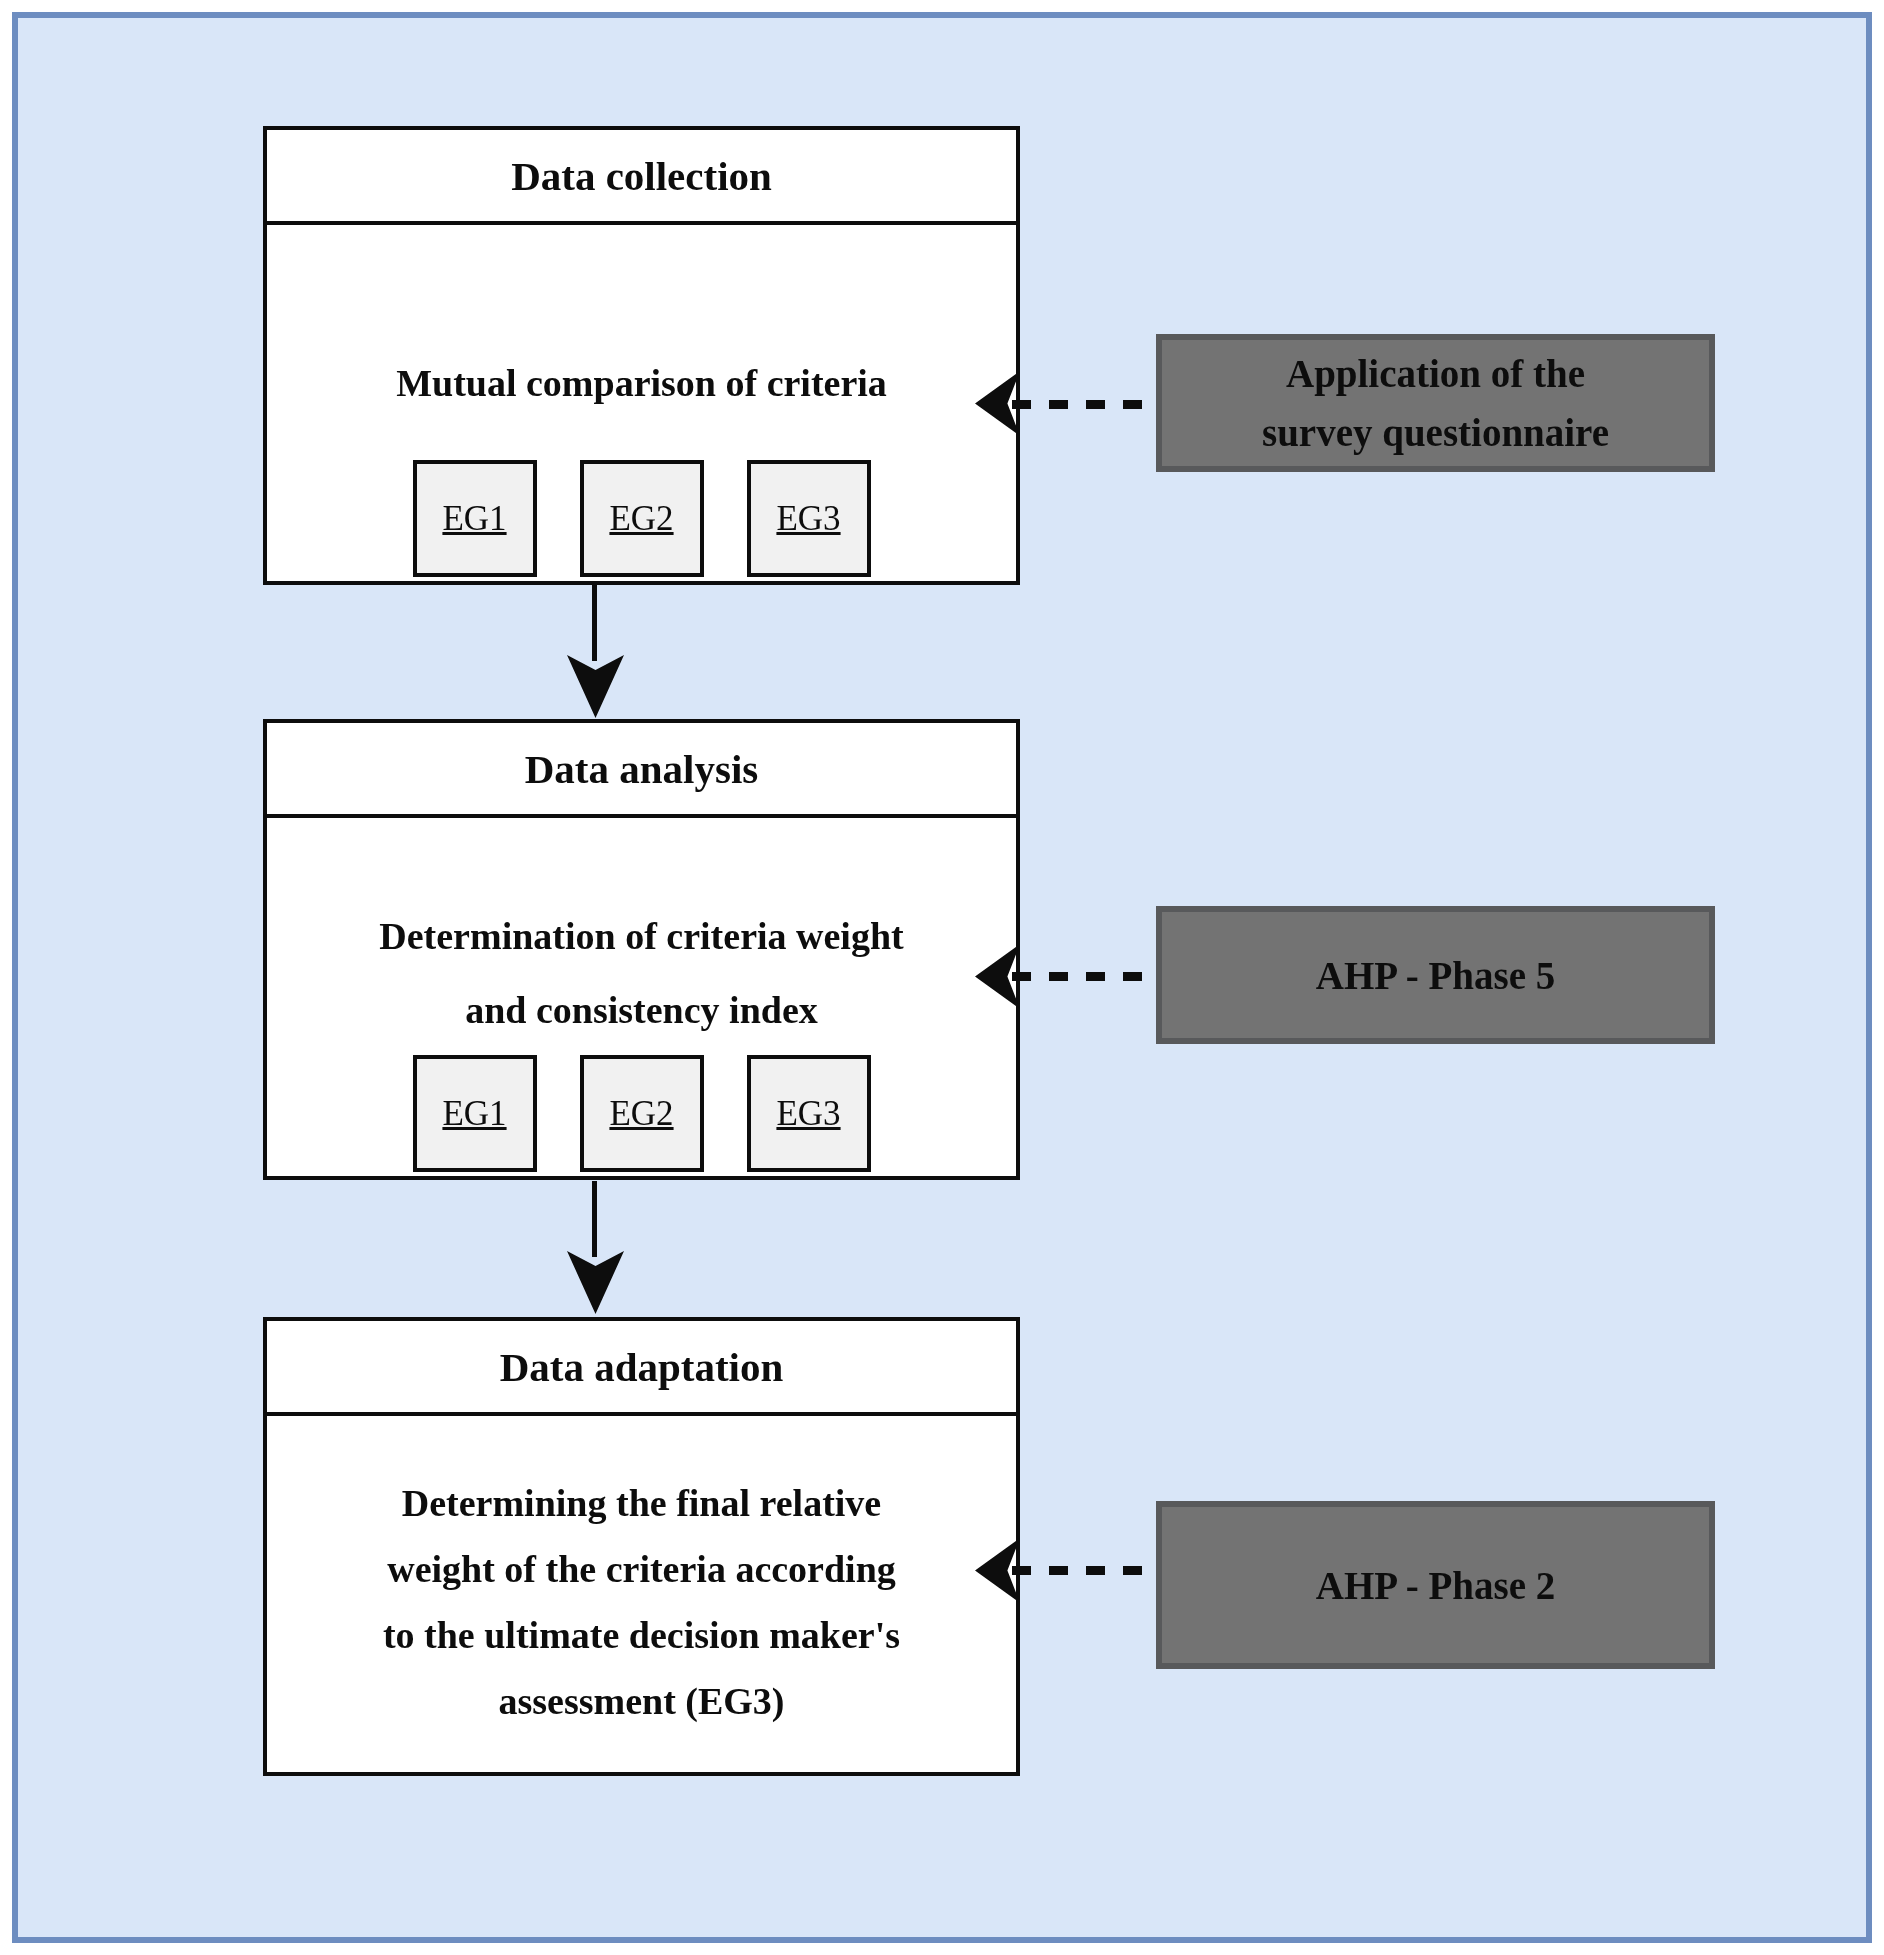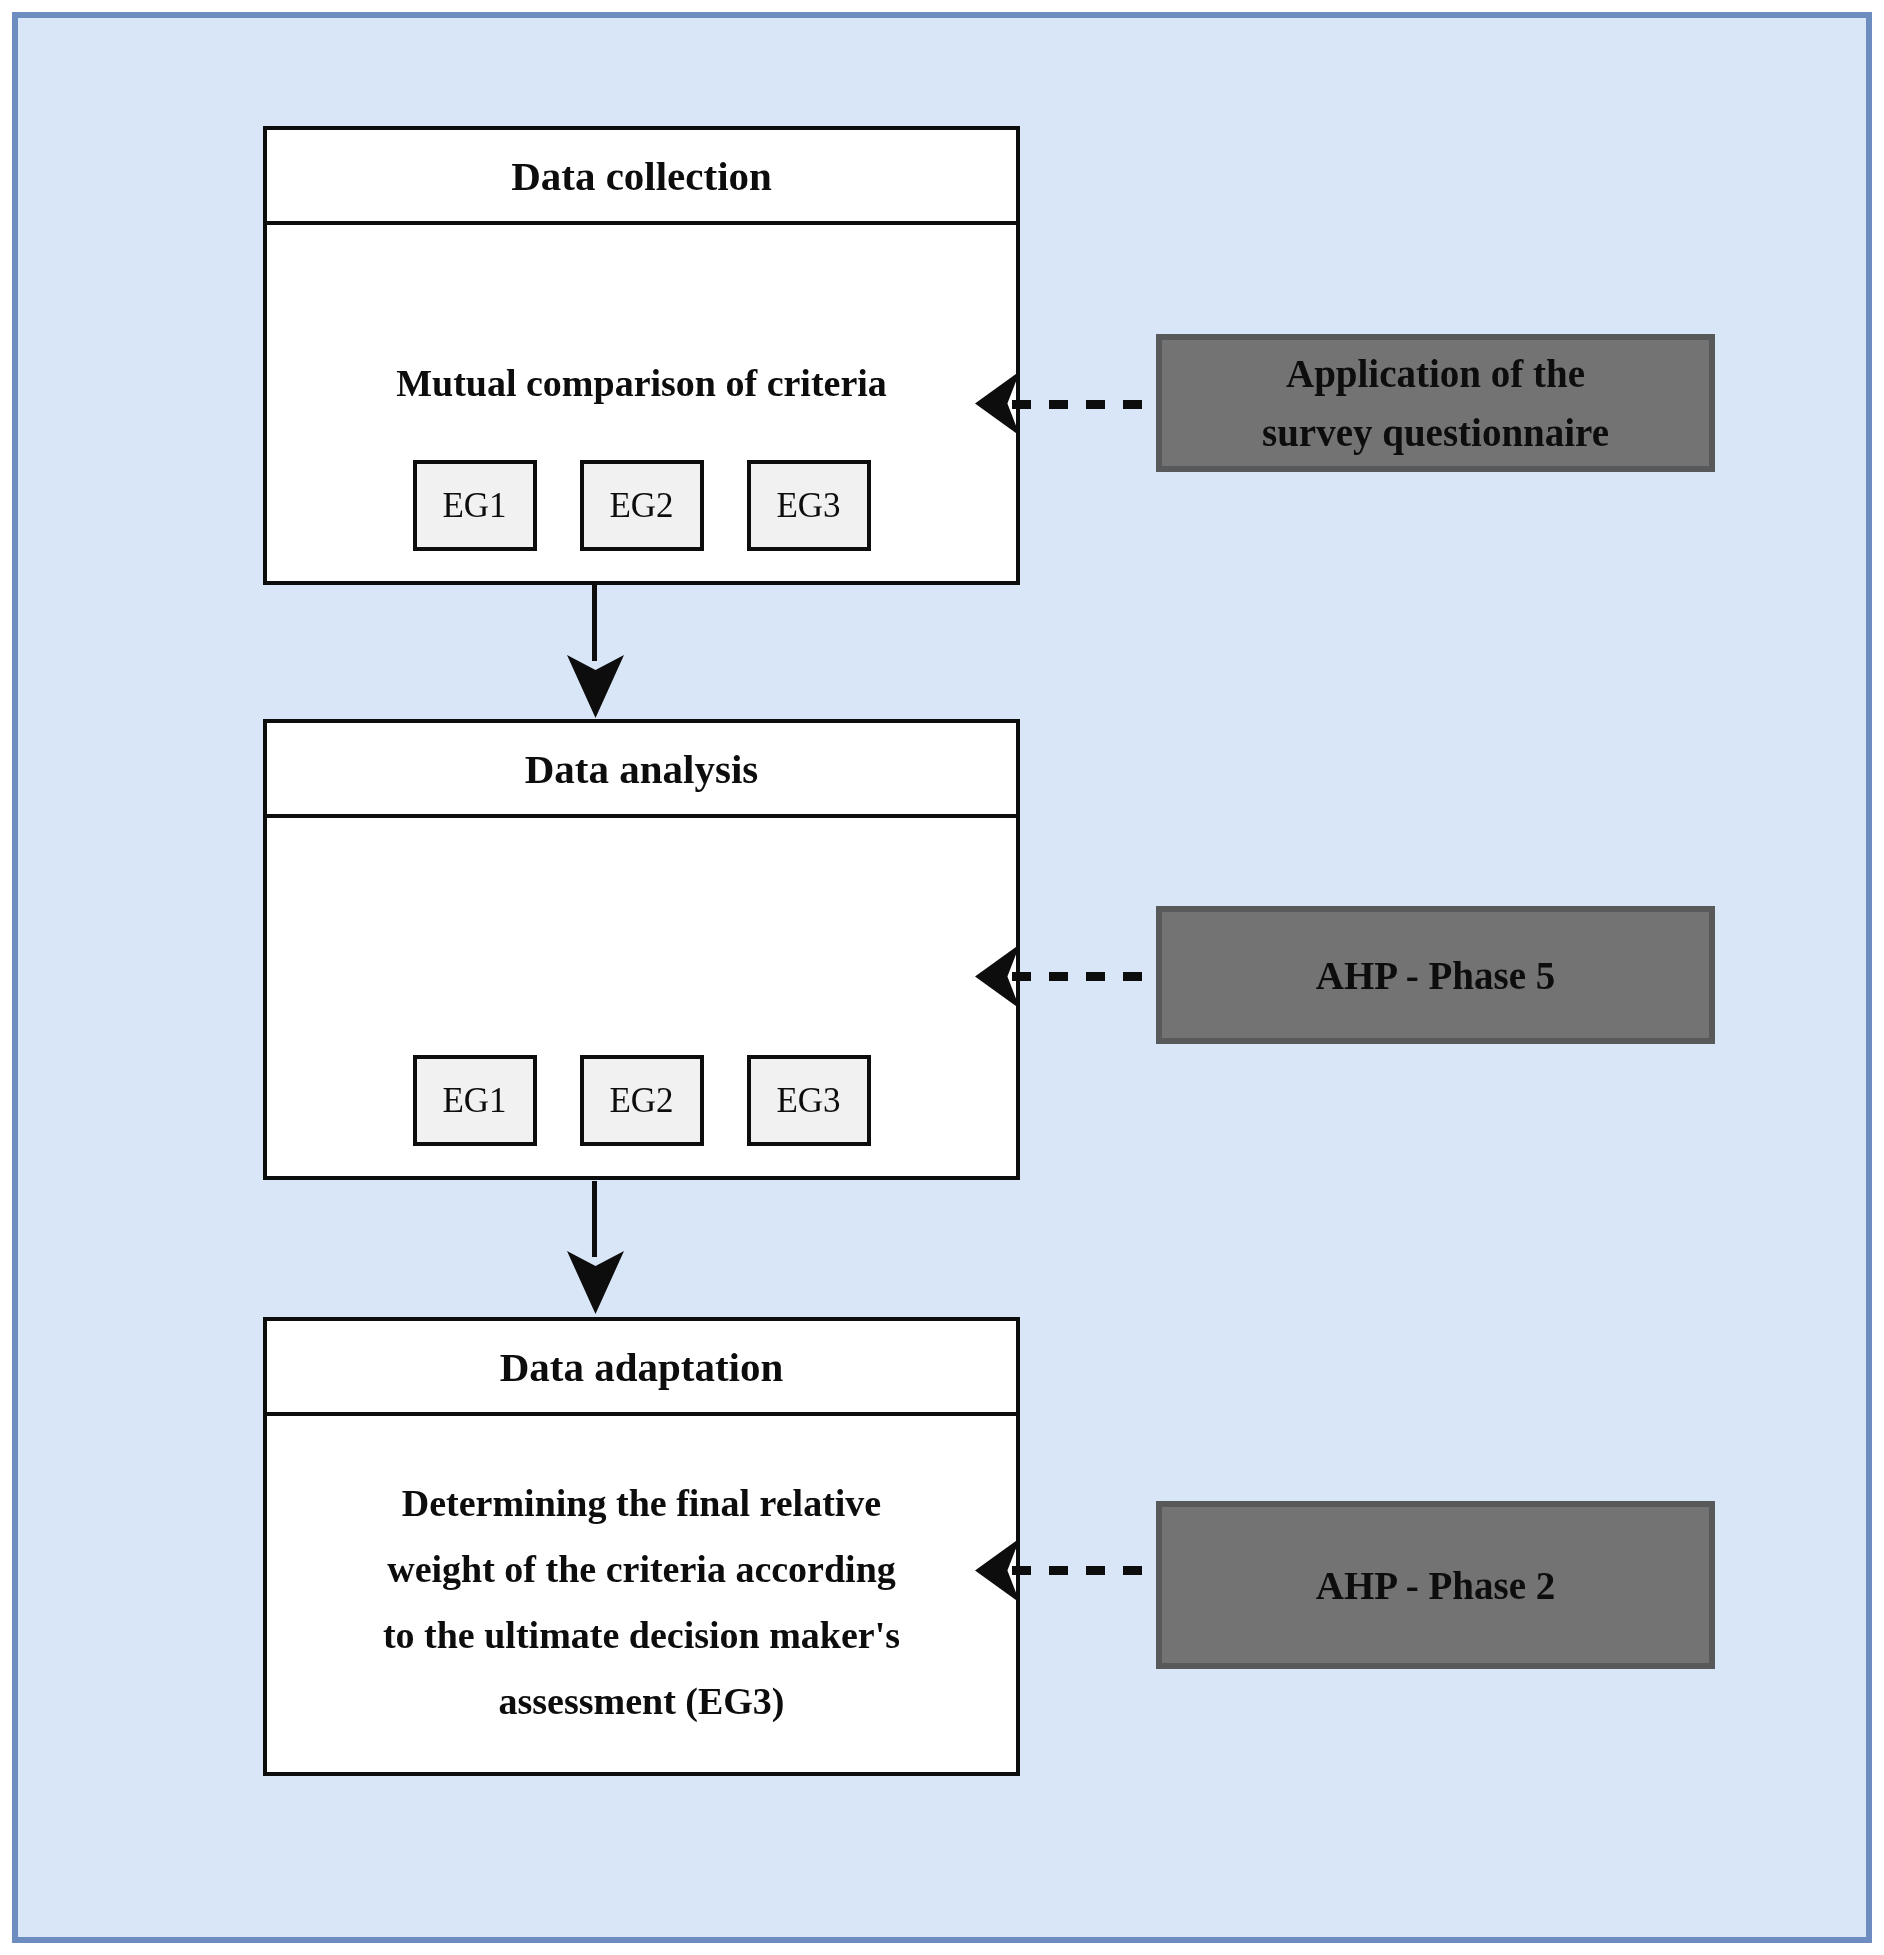--- a/index.html
+++ b/index.html
@@ -57,27 +57,28 @@
   .lines-block.tight div{height:66px;line-height:66px;}
   .eg-row{
     position:absolute;
     left:0; right:0;
     display:flex;
     justify-content:center;
     gap:43px;
   }
   .eg-box{
     width:124px;
-    height:91px;
+    height:117px;
     background:#f1f1f1;
     border:4.7px solid #0d0d0d;
     display:flex;
     align-items:center;
     justify-content:center;
     font-size:35px;
+    text-decoration:underline;
   }
   .side-note{
     position:absolute;
     left:1156px;
     width:559px;
     background:#737373;
     border:6px solid #58595b;
     display:flex;
     flex-direction:column;
     align-items:center;
@@ -129,20 +130,24 @@
       <div class="eg-box">EG2</div>
       <div class="eg-box">EG3</div>
     </div>
   </div>
 
   <div class="v-shaft" style="top:585px;height:76px;"></div>
   <div class="v-head" style="top:655px;"></div>
 
   <div class="flow-box" style="top:719px;height:461px;">
     <div class="box-title">Data analysis</div>
+    <div class="lines-block" style="top:176px;">
+      <div>Determination of criteria weight</div>
+      <div>and consistency index</div>
+    </div>
     <div class="eg-row" style="top:332px;">
       <div class="eg-box">EG1</div>
       <div class="eg-box">EG2</div>
       <div class="eg-box">EG3</div>
     </div>
   </div>
 
   <div class="v-shaft" style="top:1181px;height:76px;"></div>
   <div class="v-head" style="top:1251px;"></div>
 

